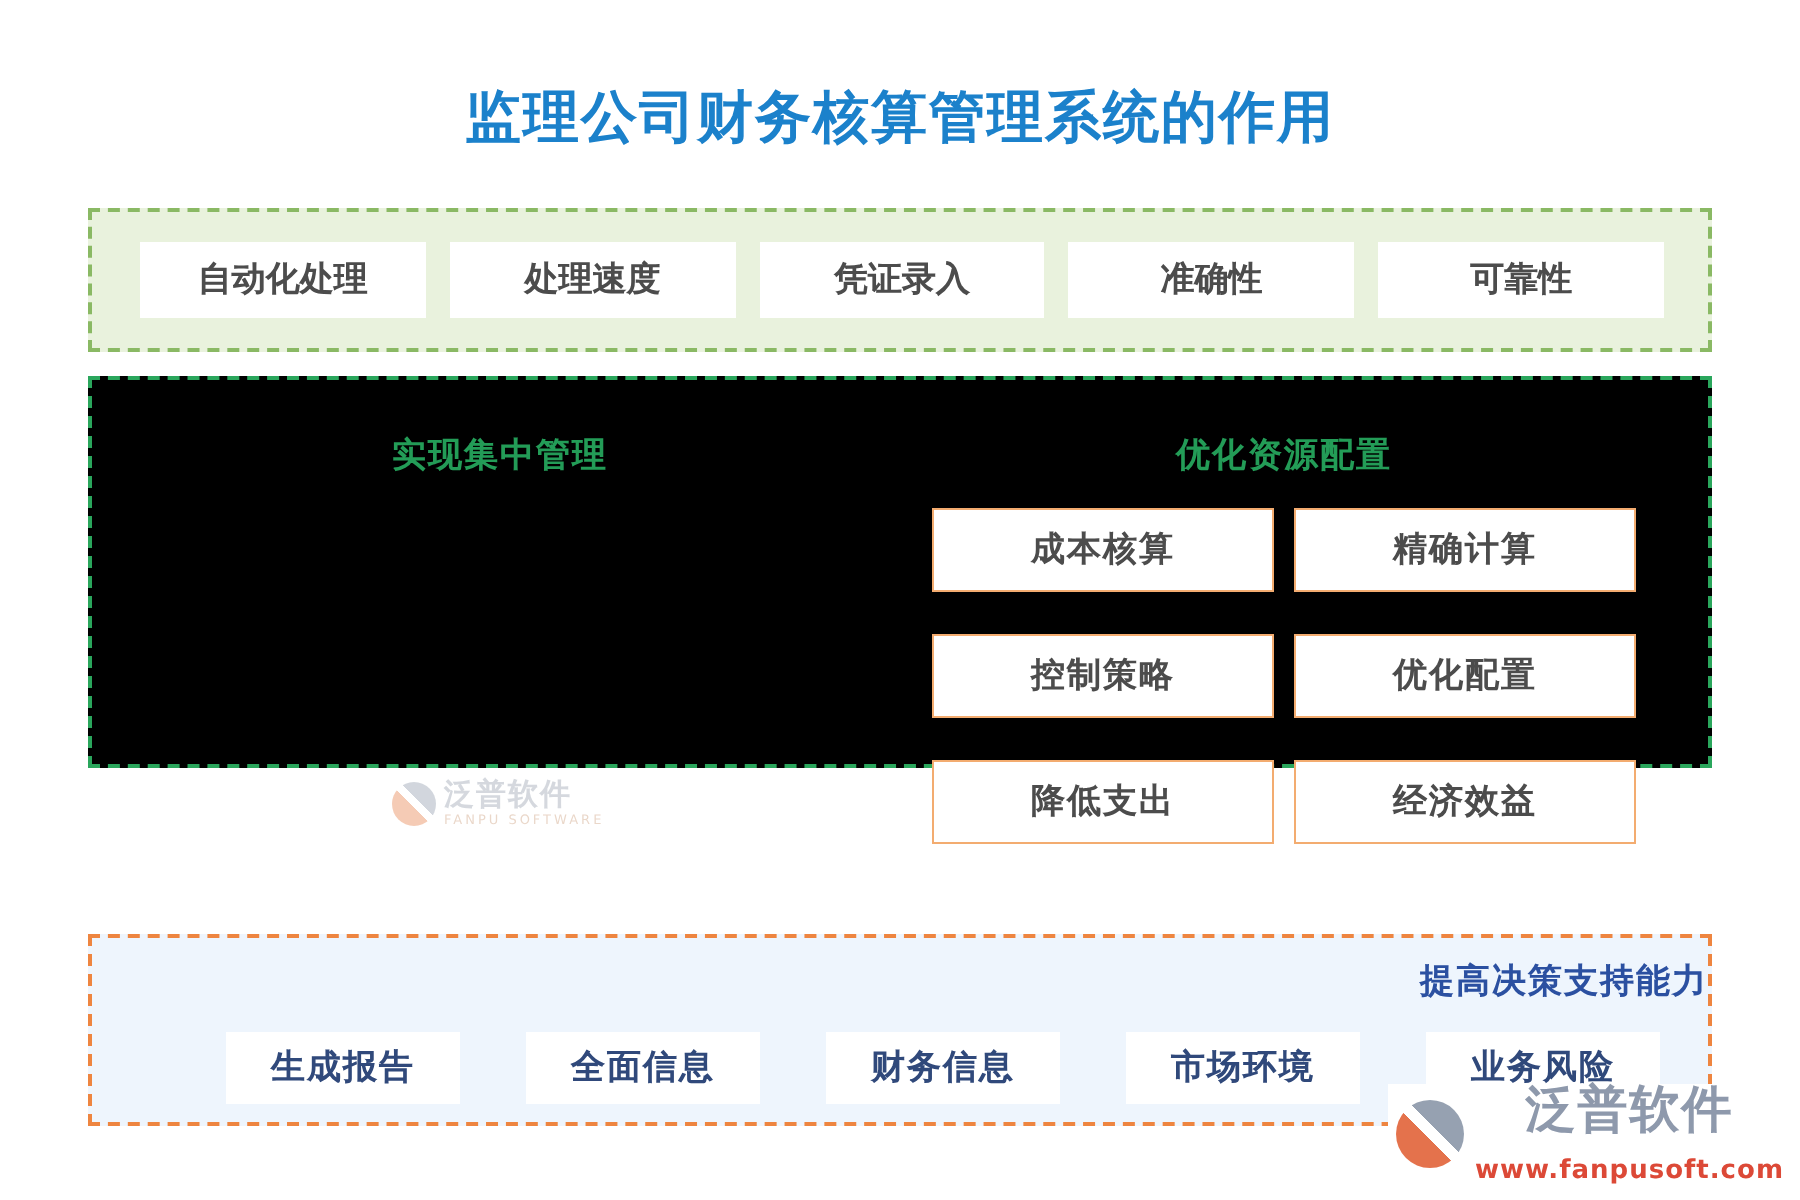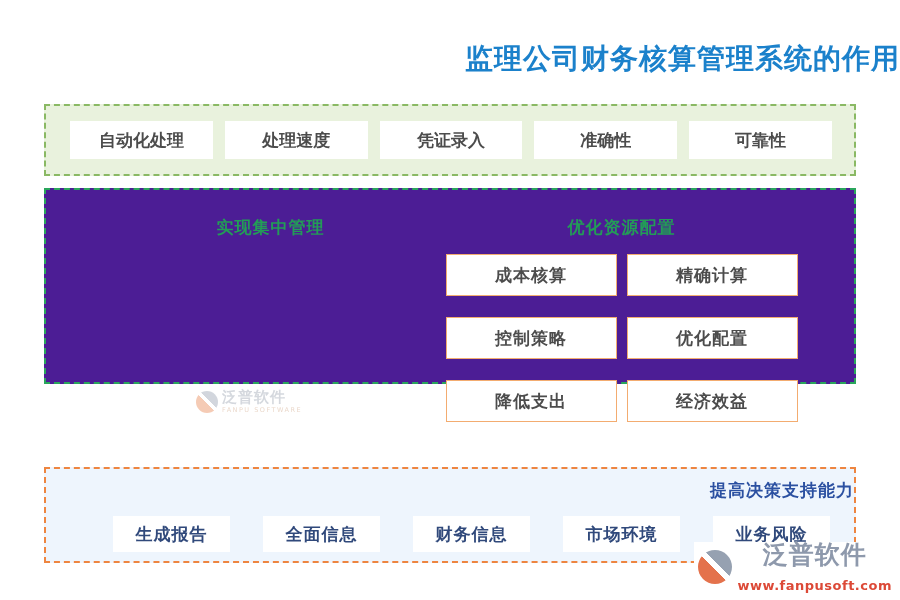--- a/index.html
+++ b/index.html
@@ -6,21 +6,21 @@
   html, body { background: #ffffff; }
   body {
     width: 900px; height: 600px;
     font-family: "DejaVu Sans", "Liberation Sans", sans-serif;
     position: relative; overflow: hidden;
   }
   .page { position: absolute; inset: 0; background: #fff; }
 
   .title {
     position: absolute; top: 40px; left: 0; width: 100%;
-    text-align: right; font-size: 28px; font-weight: bold;
+    text-align: center; font-size: 28px; font-weight: bold;
     color: #1b81cb; letter-spacing: 1px;
   }
 
   section { position: absolute; left: 44px; width: 812px; }
 
   
   .sec1 {
     top: 104px; height: 72px;
     background: #e9f2dd; border: 2px dashed #8ab964;
     display: flex; align-items: center;
@@ -33,22 +33,22 @@
   .btn {
     background: #ffffff; text-align: center;
     font-size: 17px; font-weight: bold; color: #4c4c4c;
     white-space: nowrap;
   }
   .sec1 .btn { flex: 1; height: 38px; line-height: 38px; }
 
   
   .sec2 {
     top: 188px; height: 196px;
-    background: #4c1d95; border: 2px dashed #2aa65c;
-    display: flex; justify-content: center;
+    background: #000000; border: 2px dashed #2aa65c;
+    display: flex; justify-content: space-between;
     padding: 26px 36px 0 29px;
   }
   .sec2-col { width: 350px; }
   .sec2-header {
     text-align: center; font-size: 17px; font-weight: bold;
     color: #239c57; margin-bottom: 15px; letter-spacing: 1px;
   }
   .sec2-grid {
     display: grid; grid-template-columns: 1fr 1fr;
     column-gap: 10px; row-gap: 21px;

